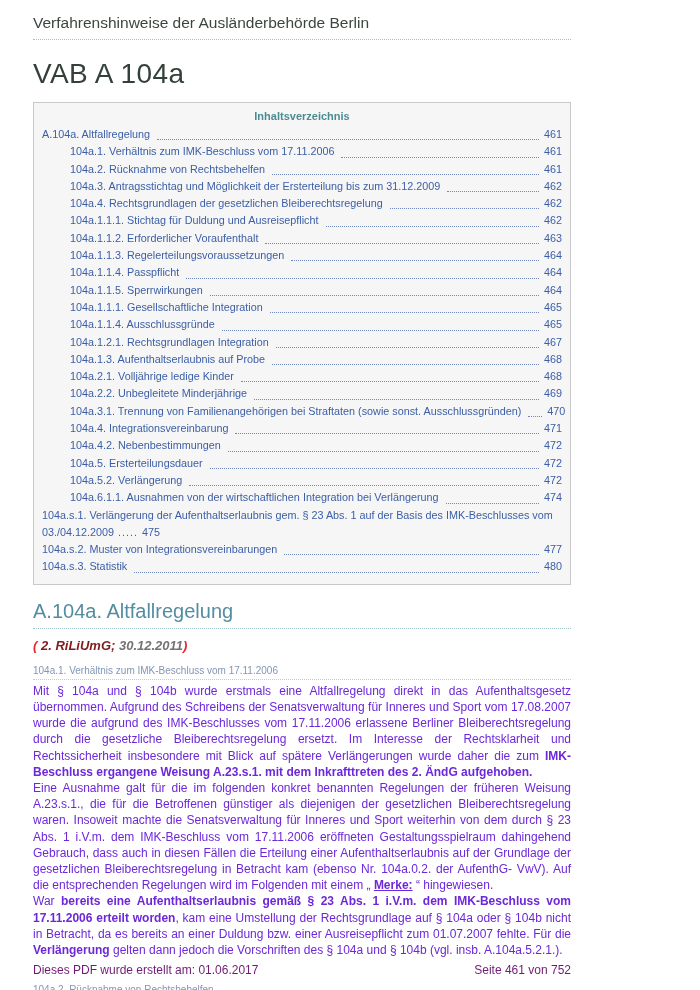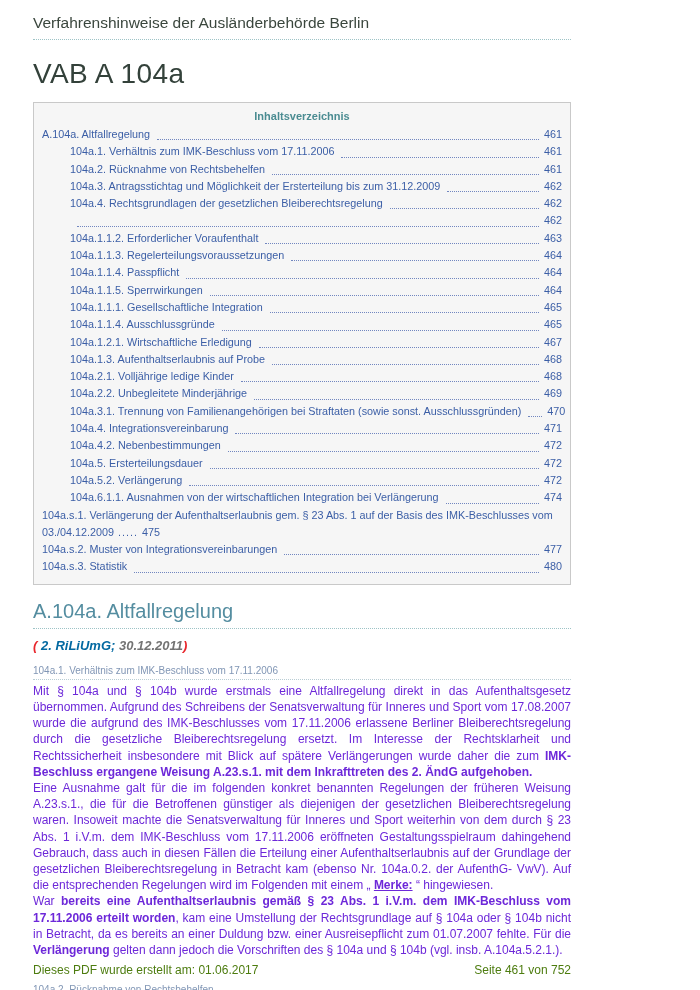--- a/index.html
+++ b/index.html
@@ -17,32 +17,32 @@
   .toc-label{white-space:nowrap;}
   .toc-leader{flex:1 1 auto;border-bottom:1.2px dotted #7287c0;margin:0 5px 3px 7px;min-width:14px;}
   .toc-page{flex:0 0 auto;text-align:center;}
   .toc-wrap{display:block;line-height:17.3px;}
   .toc-wrap .toc-label{white-space:normal;}
   .toc-dots{letter-spacing:1px;}
 
   .section-title{font-size:20px;color:#548da0;margin-top:15px;padding-bottom:5px;border-bottom:1px dotted #9dc3c6;}
   .revision{font-size:13px;font-style:italic;font-weight:bold;margin-top:9px;}
   .rev-paren{color:#e8262c;}
-  .rev-link{color:#0369a1;}
+  .rev-link{color:#7f1d1d;}
   .rev-date{color:#737373;}
 
   .sections{margin-top:12px;}
   .sub-section + .sub-section{margin-top:26px;}
   .sub-heading{font-size:10px;color:#8196b5;padding-bottom:3px;border-bottom:1px dotted #b9cdd4;margin-bottom:3px;}
   .body-par{margin:0;font-size:12px;line-height:16.2px;color:#6d28d9;text-align:justify;}
   .b{font-weight:bold;}
   .u{text-decoration:underline;}
 
   .footer{position:absolute;left:33px;right:33px;bottom:13px;display:flex;
-          justify-content:space-between;font-size:12px;color:#4d7c0f;}
+          justify-content:space-between;font-size:12px;color:#701a75;}
 </style>
 </head>
 <body>
 
 <div class="page">
   <div class="content">
 
     <div class="header-title">Verfahrenshinweise der Ausländerbehörde Berlin</div>
 
     <div class="doc-title">VAB A 104a</div>
@@ -69,20 +69,21 @@
             <span class="toc-label">104a.3. Antragsstichtag und Möglichkeit der Ersterteilung bis zum 31.12.2009</span>
             <span class="toc-leader"></span>
             <span class="toc-page">462</span>
           </div>
           <div class="toc-row toc-ind">
             <span class="toc-label">104a.4. Rechtsgrundlagen der gesetzlichen Bleiberechtsregelung</span>
             <span class="toc-leader"></span>
             <span class="toc-page">462</span>
           </div>
           <div class="toc-row toc-ind">
+            <span class="toc-label">104a.1.1.1. Stichtag für Duldung und Ausreisepflicht</span>
             <span class="toc-leader"></span>
             <span class="toc-page">462</span>
           </div>
           <div class="toc-row toc-ind">
             <span class="toc-label">104a.1.1.2. Erforderlicher Voraufenthalt</span>
             <span class="toc-leader"></span>
             <span class="toc-page">463</span>
           </div>
           <div class="toc-row toc-ind">
             <span class="toc-label">104a.1.1.3. Regelerteilungsvoraussetzungen</span>
@@ -103,21 +104,21 @@
             <span class="toc-label">104a.1.1.1. Gesellschaftliche Integration</span>
             <span class="toc-leader"></span>
             <span class="toc-page">465</span>
           </div>
           <div class="toc-row toc-ind">
             <span class="toc-label">104a.1.1.4. Ausschlussgründe</span>
             <span class="toc-leader"></span>
             <span class="toc-page">465</span>
           </div>
           <div class="toc-row toc-ind">
-            <span class="toc-label">104a.1.2.1. Wirtschaftliche Erledigung</span>
+            <span class="toc-label">104a.1.2.1. Rechtsgrundlagen Integration</span>
             <span class="toc-leader"></span>
             <span class="toc-page">467</span>
           </div>
           <div class="toc-row toc-ind">
             <span class="toc-label">104a.1.3. Aufenthaltserlaubnis auf Probe</span>
             <span class="toc-leader"></span>
             <span class="toc-page">468</span>
           </div>
           <div class="toc-row toc-ind">
             <span class="toc-label">104a.2.1. Volljährige ledige Kinder</span>

